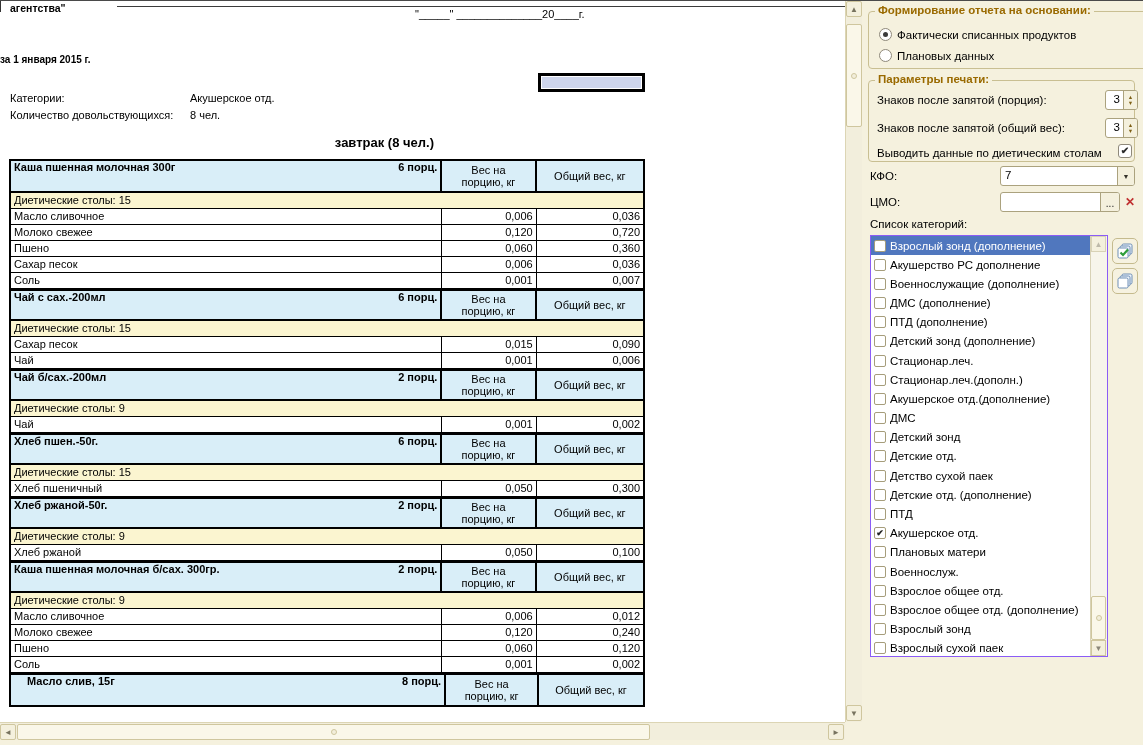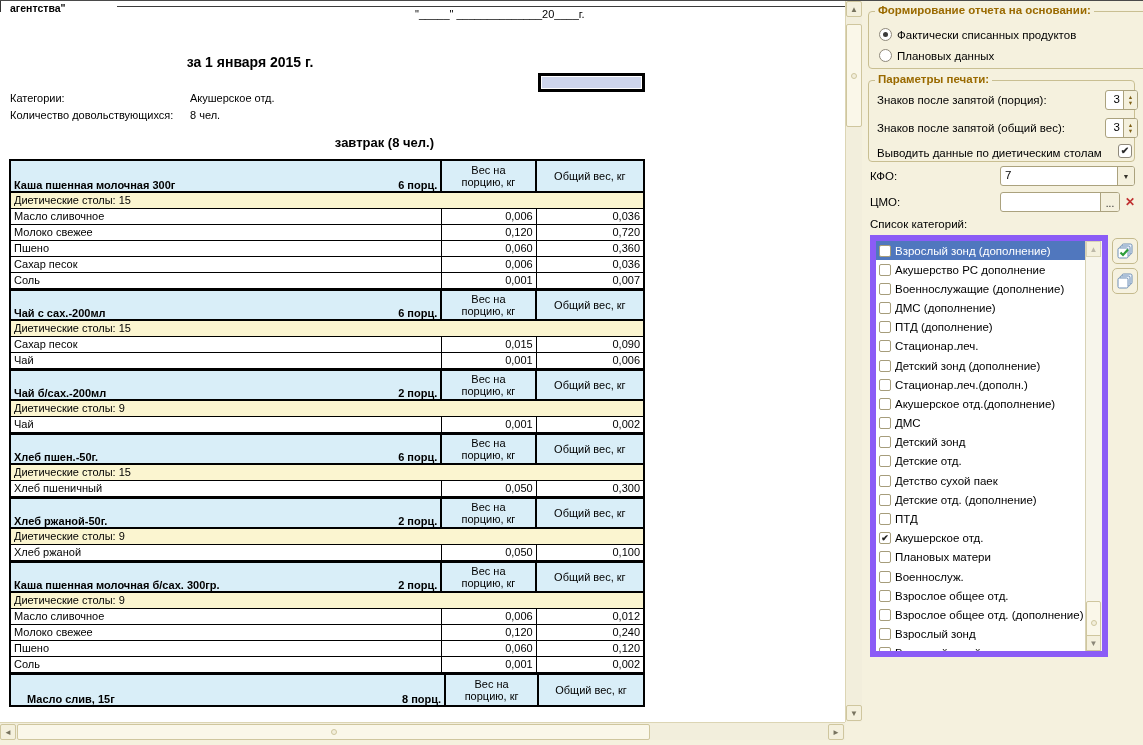--- a/index.html
+++ b/index.html
@@ -7,38 +7,38 @@
     background:var(--panel_bg,#F5F1DE);font-family:"Liberation Sans",sans-serif;
     border-top:1px solid #4a4a4a;box-sizing:border-box;color:#000;}
 
   
   .doc{position:absolute;left:0;top:0;width:845px;height:721px;background:#fff;overflow:hidden;}
   .doc-left-tick{position:absolute;left:0;top:0;width:1px;height:11px;background:#333;}
   .doc-topline{position:absolute;left:117px;top:5px;width:728px;height:1px;background:#3c3c3c;}
   .frag{position:absolute;left:10px;top:1px;font-size:10.5px;font-weight:bold;}
   .dateline{position:absolute;left:415px;top:7px;font-size:11px;letter-spacing:0px;white-space:pre;}
   .doc-title{position:absolute;left:0px;top:35px;width:500px;text-align:center;font-weight:bold;font-size:14px;}
-  .doc-title2{position:absolute;left:0px;top:53px;width:500px;text-align:center;font-weight:bold;font-size:14px;}
+  .doc-title2{position:absolute;left:0px;top:53px;width:500px;font-weight:bold;font-size:10px;}
   .sel-cell{position:absolute;left:538px;top:72px;width:107px;height:19px;box-sizing:border-box;
     background:var(--selected_cell_fill,#CED5EC);border:3px solid #000;box-shadow:inset 0 0 0 1px #fff;}
   .fld-label{position:absolute;left:10px;font-size:11px;}
   .fld-value{position:absolute;left:190px;font-size:11px;}
   .meal-title{position:absolute;left:9px;top:134px;width:425px;text-align:right;font-weight:bold;font-size:13px;}
 
   
   .menu-table{position:absolute;left:9px;top:158px;width:636px;box-sizing:border-box;
     border:2px solid #000;background:#fff;font-size:11px;}
   .t-row{display:flex;box-sizing:border-box;border-bottom:1px solid #000;}
   .t-row:last-child{border-bottom:0;padding-left:13px;}
   .t-head{background:var(--head_blue,#D9EEF8);border-top:2px solid #000;border-bottom:2px solid #000;height:32px;}
   .menu-table > .t-head:first-child{border-top:0;}
   .c1{width:434px;box-sizing:border-box;border-right:1px solid #000;padding:0 3px;overflow:hidden;white-space:nowrap;}
   .c2{width:95px;box-sizing:border-box;border-right:1px solid #000;overflow:hidden;}
   .c3{width:107px;box-sizing:border-box;overflow:hidden;}
-  .t-head .c1{display:flex;justify-content:space-between;align-items:flex-end;font-weight:bold;border-right:2px solid #000;}
+  .t-head .c1{display:flex;justify-content:space-between;align-items:flex-start;font-weight:bold;border-right:2px solid #000;}
   .t-head .c2{display:flex;align-items:center;justify-content:center;text-align:center;line-height:12px;padding:0 8px;border-right:2px solid #000;}
   .t-head .c3{display:flex;align-items:center;justify-content:center;text-align:center;}
   .t-diet{background:var(--diet_yellow,#FBF5D0);height:16px;line-height:15px;padding-left:3px;}
   .t-data{height:16px;line-height:15px;}
   .t-data .c2,.t-data .c3{text-align:right;padding-right:3px;}
 
   
   .sb{position:absolute;background:var(--scroll_bg,#F2EEDC);box-sizing:border-box;}
   .sb-v{left:845px;top:0;width:17px;height:721px;border-left:1px solid #DCD5B4;}
   .sb-h{left:0;top:721px;width:845px;height:18px;border-top:1px solid #DCD5B4;}
@@ -72,21 +72,21 @@
   .field{position:absolute;box-sizing:border-box;height:20px;border:1px solid #ABA27E;border-radius:3px;
     background:#fff;display:flex;overflow:hidden;}
   .combo-val{flex:1;padding:2px 0 0 4px;font-size:11.5px;}
   .combo-btn{width:16px;border-left:1px solid #ABA27E;background:#F4F0DD;display:flex;align-items:center;
     justify-content:center;font-size:7px;color:#35322A;}
   .dots-btn{width:18px;border-left:1px solid #ABA27E;background:#F4F0DD;display:flex;align-items:flex-end;
     justify-content:center;font-size:10px;line-height:9px;padding-bottom:3px;color:#222;}
   .xbtn{position:absolute;width:14px;height:16px;color:var(--x_red,#C03030);font-weight:bold;font-size:12px;
     text-align:center;line-height:16px;}
   .cat-list{position:absolute;left:8px;top:234px;width:238px;height:422px;box-sizing:border-box;
-    background:#fff;border:6px solid #8b5cf6;overflow:hidden;}
+    background:#fff;border:1px solid #8b5cf6;overflow:hidden;}
   .cat-item{display:flex;align-items:center;height:19.18px;width:220px;padding-left:3px;box-sizing:border-box;}
   .cat-item.selected{background:var(--select_blue,#5077BE);color:#fff;}
   .cat-cb{flex:0 0 12px;width:12px;height:12px;box-sizing:border-box;border:1px solid #A69D7B;border-radius:2px;
     background:#fff;margin-right:4px;font-size:9px;line-height:10px;text-align:center;color:#222;font-weight:bold;}
   .list-sb{position:absolute;right:0;top:0;width:16px;height:100%;background:#F7F5EB;border-left:1px solid #D8D2B6;}
   .list-sb .up{position:absolute;top:0;left:0;width:15px;height:16px;border:1px solid #D8D2B6;background:#F4F0DD;
     color:#BDB9A9;display:flex;align-items:center;justify-content:center;font-size:8px;box-sizing:border-box;}
   .list-sb .down{position:absolute;bottom:0;left:0;width:15px;height:16px;border:1px solid #CFC69E;background:#F4F0DD;
     color:#8A8678;display:flex;align-items:center;justify-content:center;font-size:8px;box-sizing:border-box;}
   .list-sb .thumb{position:absolute;left:0;top:360px;width:15px;height:44px;}
@@ -334,25 +334,25 @@
         <div class="cat-item">
           <div class="cat-cb"></div>
           <span>ДМС (дополнение)</span>
         </div>
         <div class="cat-item">
           <div class="cat-cb"></div>
           <span>ПТД (дополнение)</span>
         </div>
         <div class="cat-item">
           <div class="cat-cb"></div>
+          <span>Детский зонд (дополнение)</span>
+        </div>
+        <div class="cat-item">
+          <div class="cat-cb"></div>
           <span>Стационар.леч.</span>
-        </div>
-        <div class="cat-item">
-          <div class="cat-cb"></div>
-          <span>Детский зонд (дополнение)</span>
         </div>
         <div class="cat-item">
           <div class="cat-cb"></div>
           <span>Стационар.леч.(дополн.)</span>
         </div>
         <div class="cat-item">
           <div class="cat-cb"></div>
           <span>Акушерское отд.(дополнение)</span>
         </div>
         <div class="cat-item">

